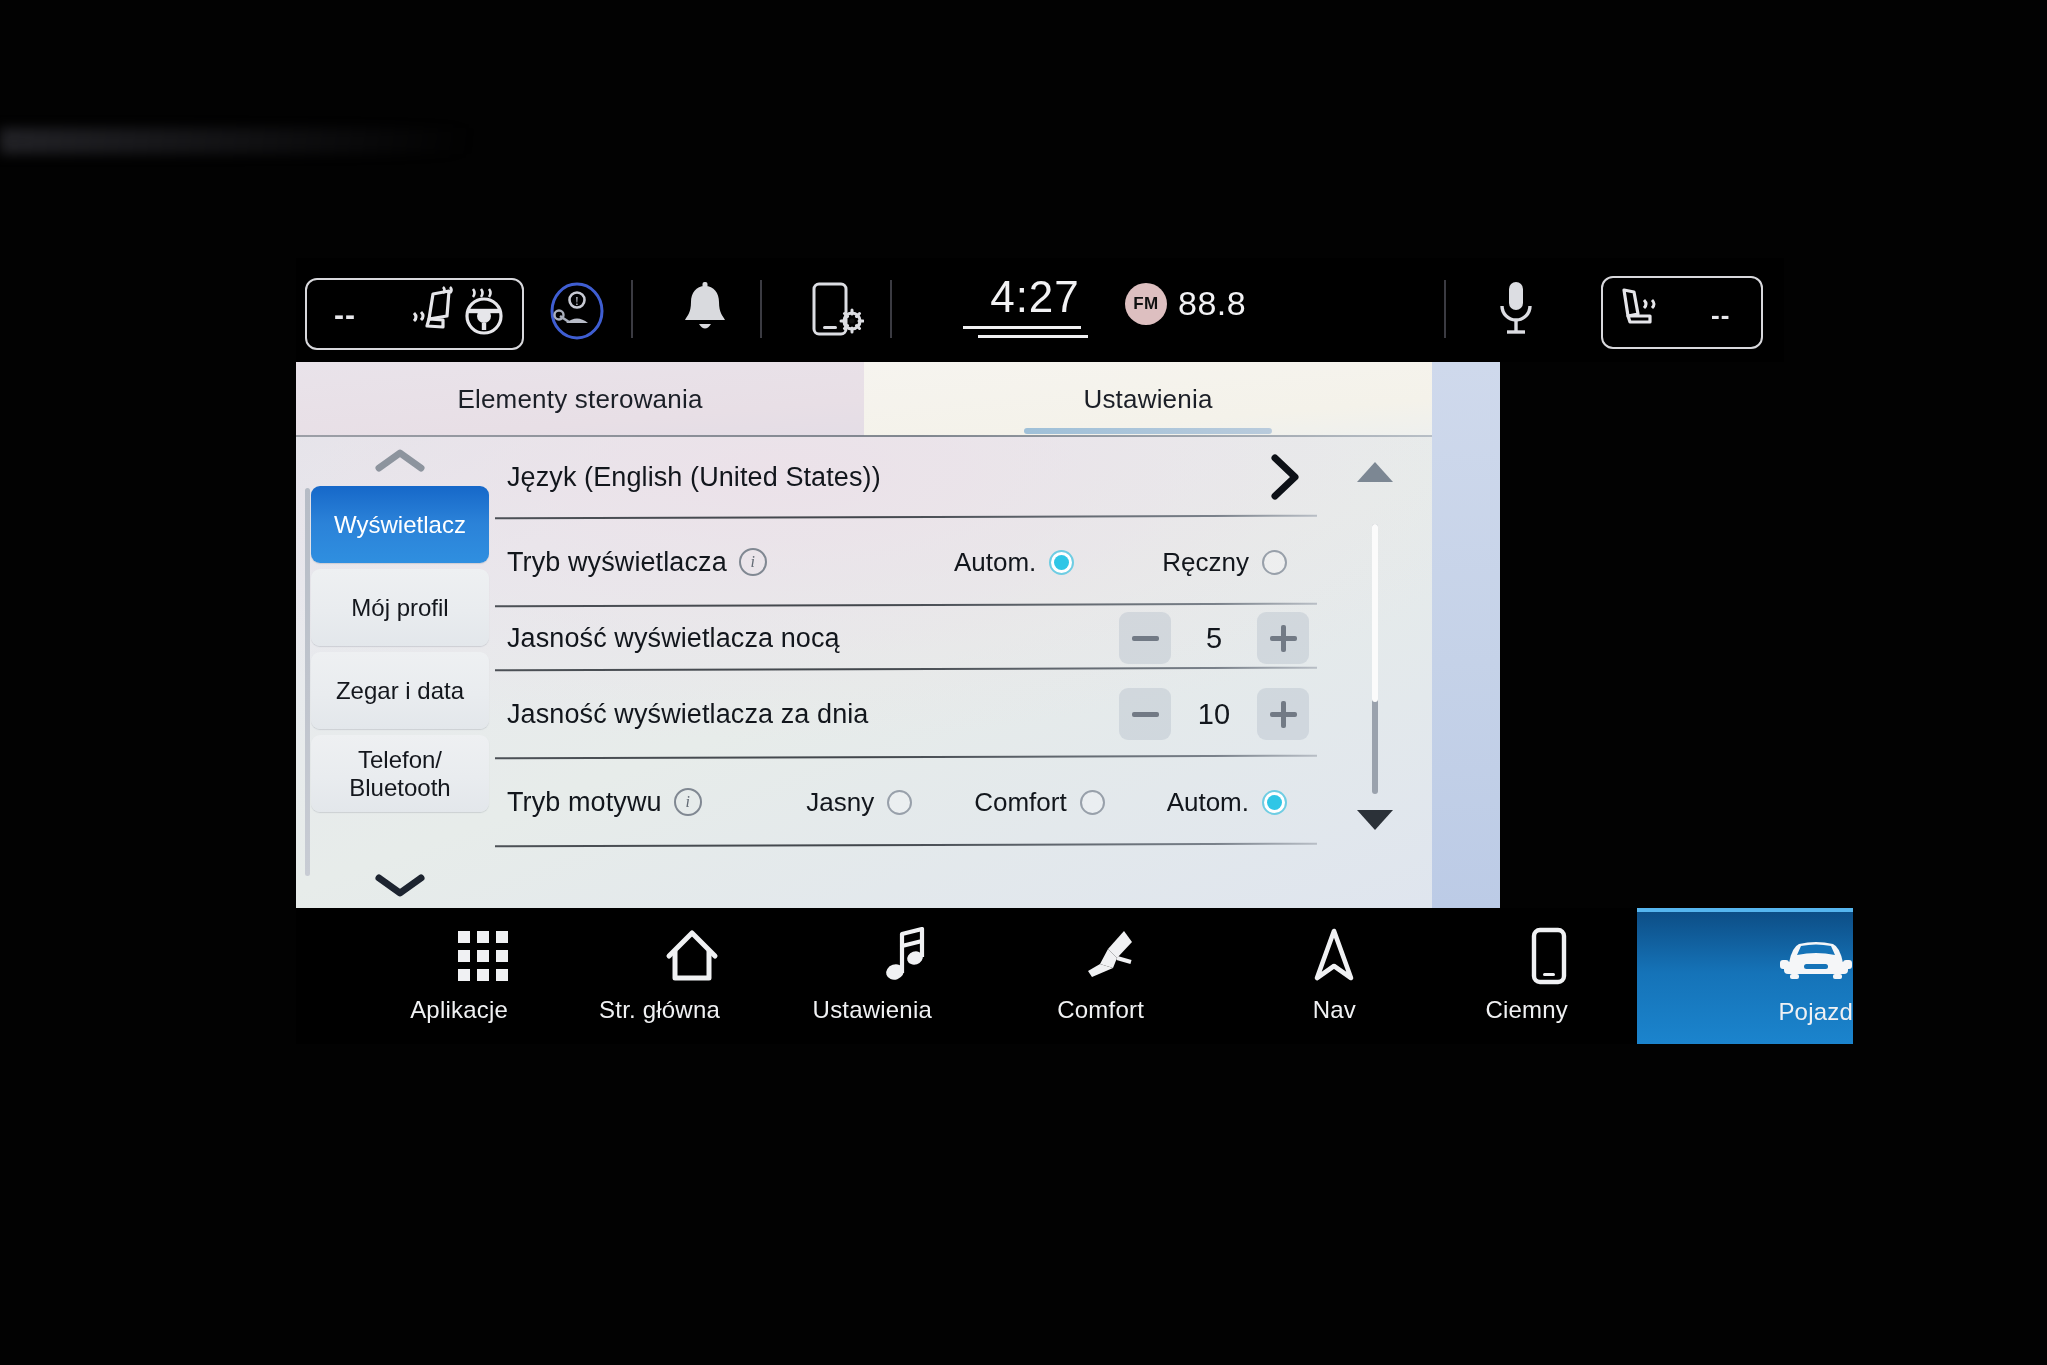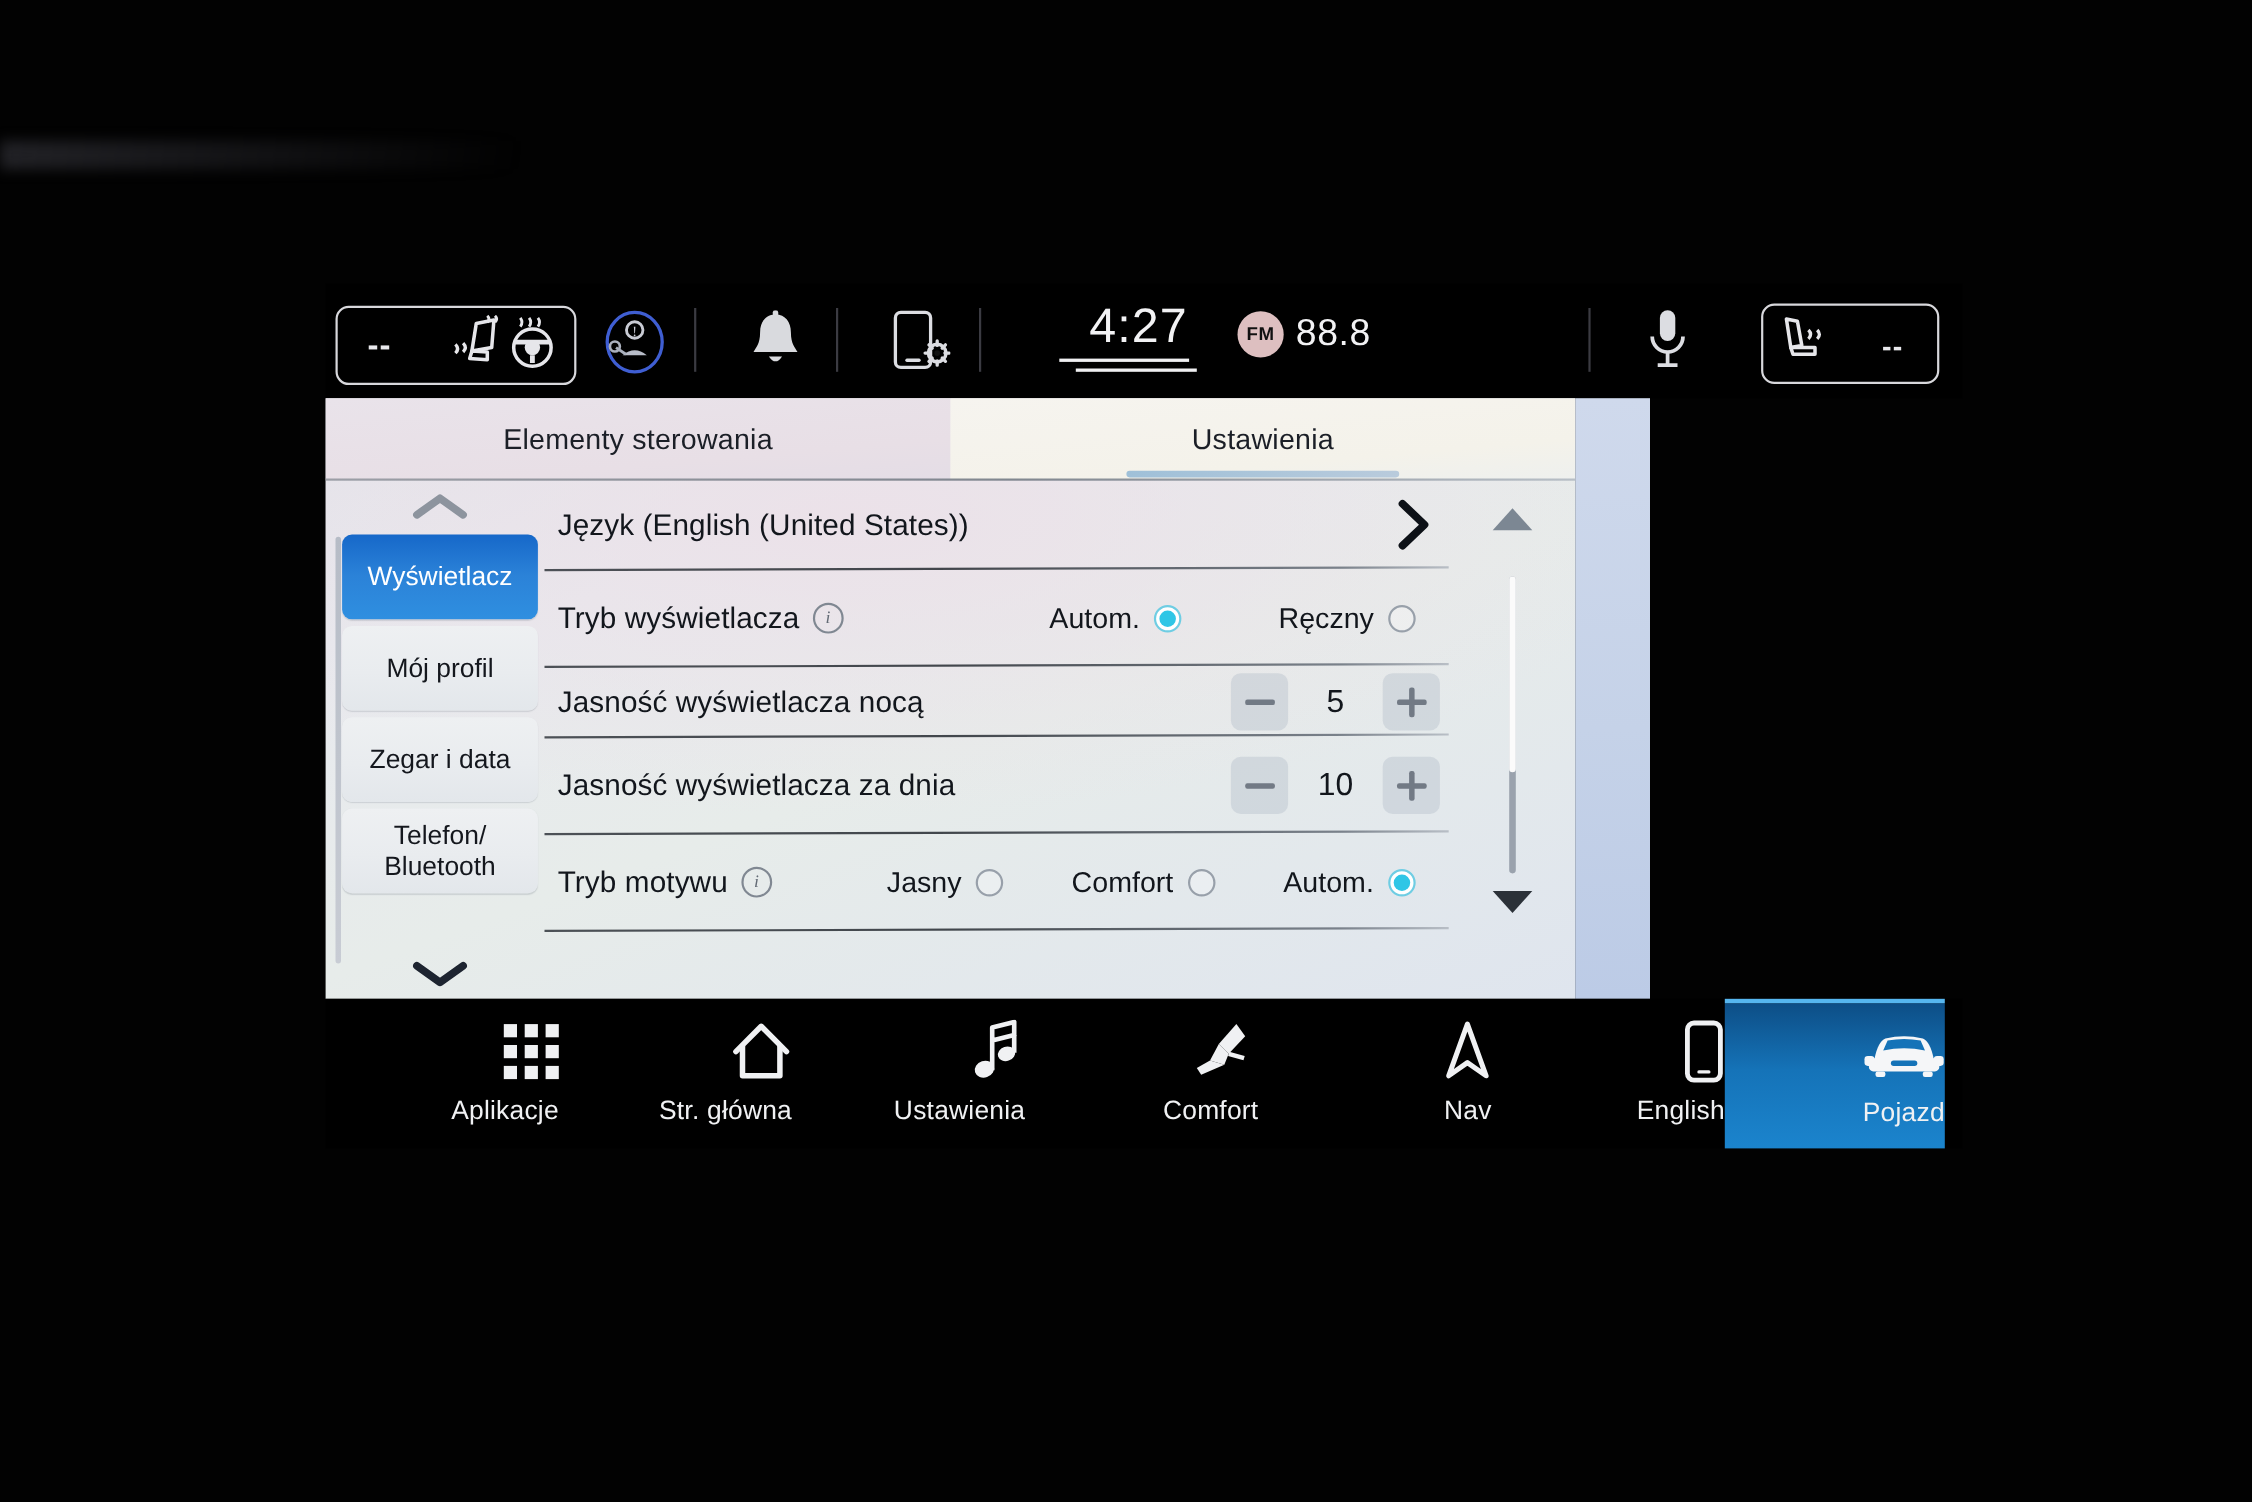--- a/index.html
+++ b/index.html
@@ -725,24 +725,24 @@
         <span class="dock-label">Nav</span>
       </div>
 
       <div class="dock-item" style="left:1060px;">
         <span class="dock-icon">
           <svg width="38" height="58" viewBox="0 0 38 58">
             <rect x="4" y="3" width="30" height="52" rx="6" fill="none" stroke="#f0f1f3" stroke-width="4.4"></rect>
             <rect x="13" y="46" width="12" height="3" rx="1.5" fill="#f0f1f3"></rect>
           </svg>
         </span>
-        <span class="dock-label">English</span>
-      </div>
-
-      <div class="dock-item active" style="left:1272px; width:200px;">
+        <span class="dock-label">Ciemny</span>
+      </div>
+
+      <div class="dock-item active" style="left:1341px; width:216px;">
         <span class="dock-icon">
           <svg width="74" height="50" viewBox="0 0 74 50">
             <path d="M10 30 q3 -16 10 -19 q17 -4 34 0 q7 3 10 19 z" fill="#f5f6f8"></path>
             <rect x="5" y="29" width="64" height="12" rx="4" fill="#f5f6f8"></rect>
             <rect x="1" y="27" width="9" height="9" rx="3" fill="#f5f6f8"></rect>
             <rect x="64" y="27" width="9" height="9" rx="3" fill="#f5f6f8"></rect>
             <rect x="25" y="31" width="24" height="5" rx="2.5" fill="#1573b8"></rect>
             <rect x="11" y="41" width="9" height="5" rx="2" fill="#f5f6f8"></rect>
             <rect x="54" y="41" width="9" height="5" rx="2" fill="#f5f6f8"></rect>
             <path d="M22 13 q15 -3 30 0 l4 9 q-19 -4 -38 0 z" fill="#1573b8"></path>

